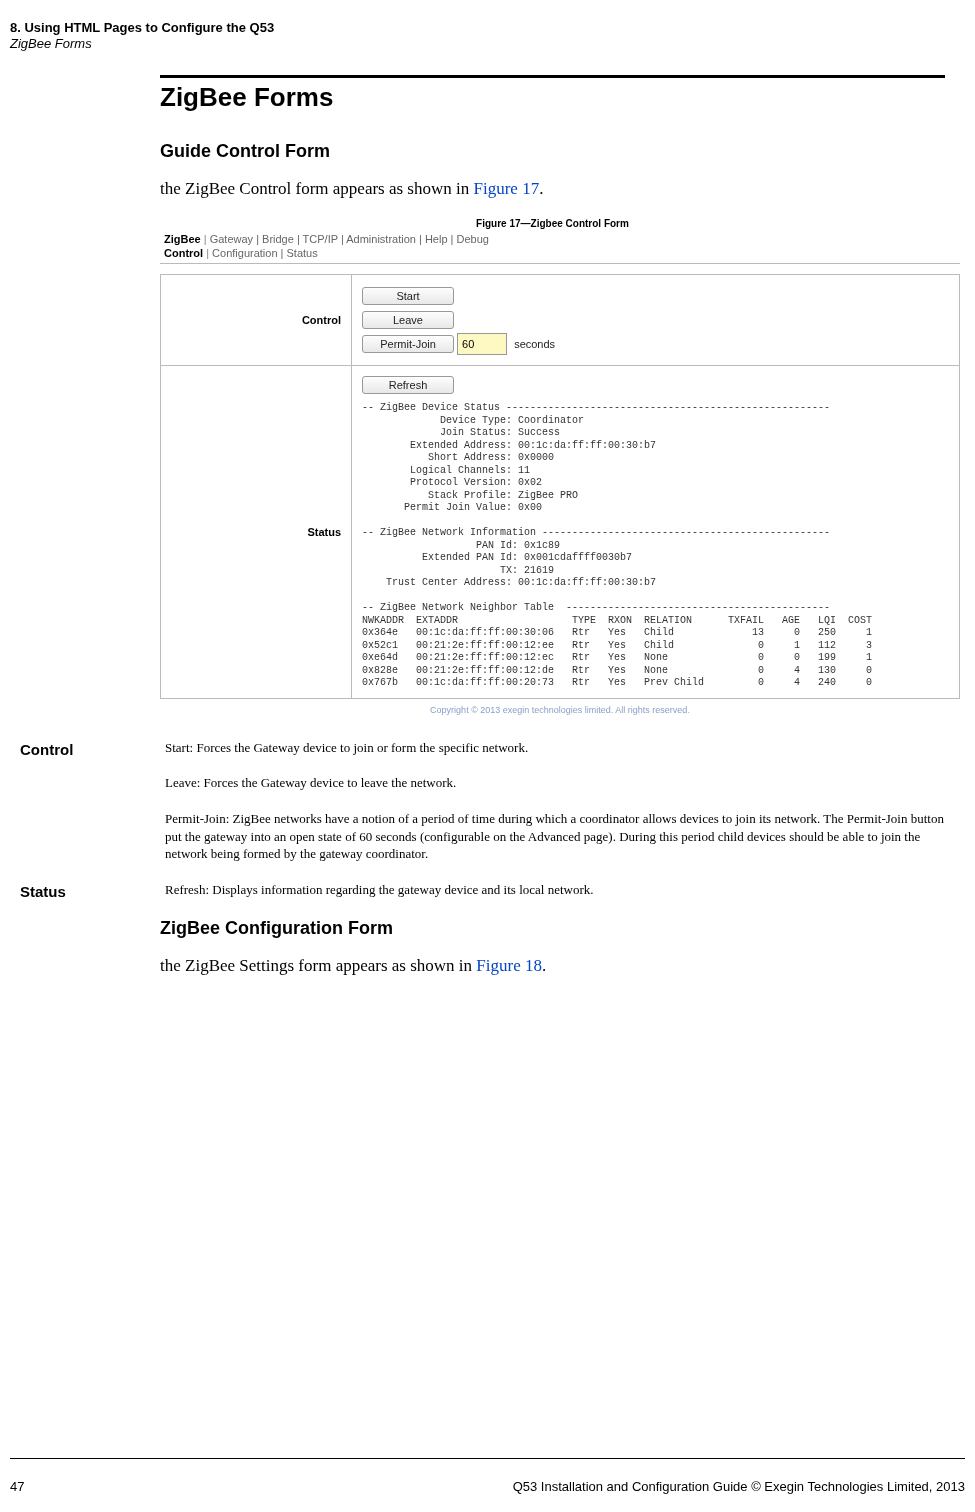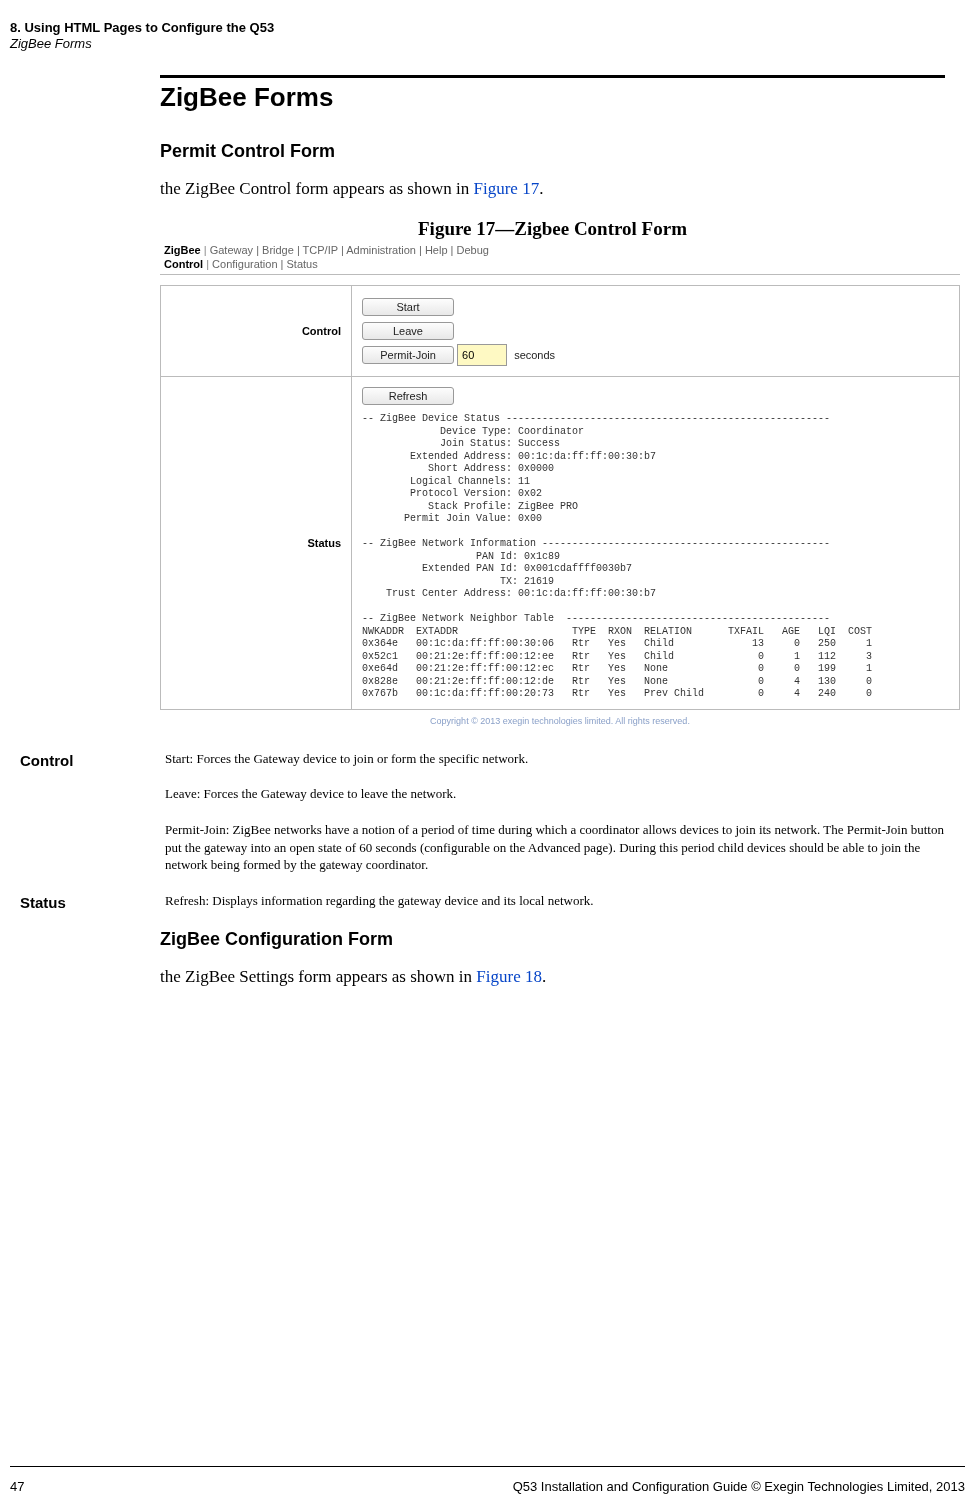--- a/index.html
+++ b/index.html
@@ -47,23 +47,23 @@
     font-size: 18px;
     margin: 0 0 16px 0;
   }
   p.body {
     font-size: 17px;
     margin: 0 0 18px 0;
     line-height: 1.35;
   }
   .xref { color: #0645c8; }
   .fig-caption {
-    font-family: Liberation Serif, serif;
-    font-weight: bold;
-    font-size: 19px;
+    font-family: Liberation Sans, sans-serif;
+    font-weight: bold;
+    font-size: 10px;
     text-align: center;
     margin: 0 0 4px 0;
   }
 
   
   .shot {
     width: 800px;
     margin: 0 0 24px 0;
     border: 0 solid transparent;
   }
@@ -170,21 +170,21 @@
   }
   .def-body { flex: 1 1 auto; font-size: 13px; line-height: 1.35; }
   .def-body p { margin: 0 0 18px 0; }
   .def-body p:last-child { margin-bottom: 0; }
 
   .footer {
     position: absolute;
     left: 0; right: 0;
     bottom: 18px;
     border-top: 1px solid #000;
-    padding-top: 12px;
+    padding-top: 20px;
     font-family: Arial, Helvetica, sans-serif;
     font-size: 13px;
     display: flex;
     justify-content: space-between;
     width: 955px;
     margin: 0 10px;
   }
 </style>
 </head>
 <body>
@@ -193,21 +193,21 @@
 
   <div class="runhead">
     <div class="line1">8. Using HTML Pages to Configure the Q53</div>
     <div class="line2">ZigBee Forms</div>
   </div>
 
   <div class="content">
     <hr class="sec-rule">
     <h1 class="sec-title">ZigBee Forms</h1>
 
-    <h2 class="sub-title">Permit Control Form</h2>
+    <h2 class="sub-title">Guide Control Form</h2>
     <p class="body">
       <span>the ZigBee Control form appears as shown in </span><span class="xref">Figure 17</span><span>.</span>
     </p>
 
     <div class="fig-caption">Figure 17—Zigbee Control Form</div>
 
     <div class="shot">
       <div class="crumb">
         <b>ZigBee</b>
         <span class="sep"> | </span>

